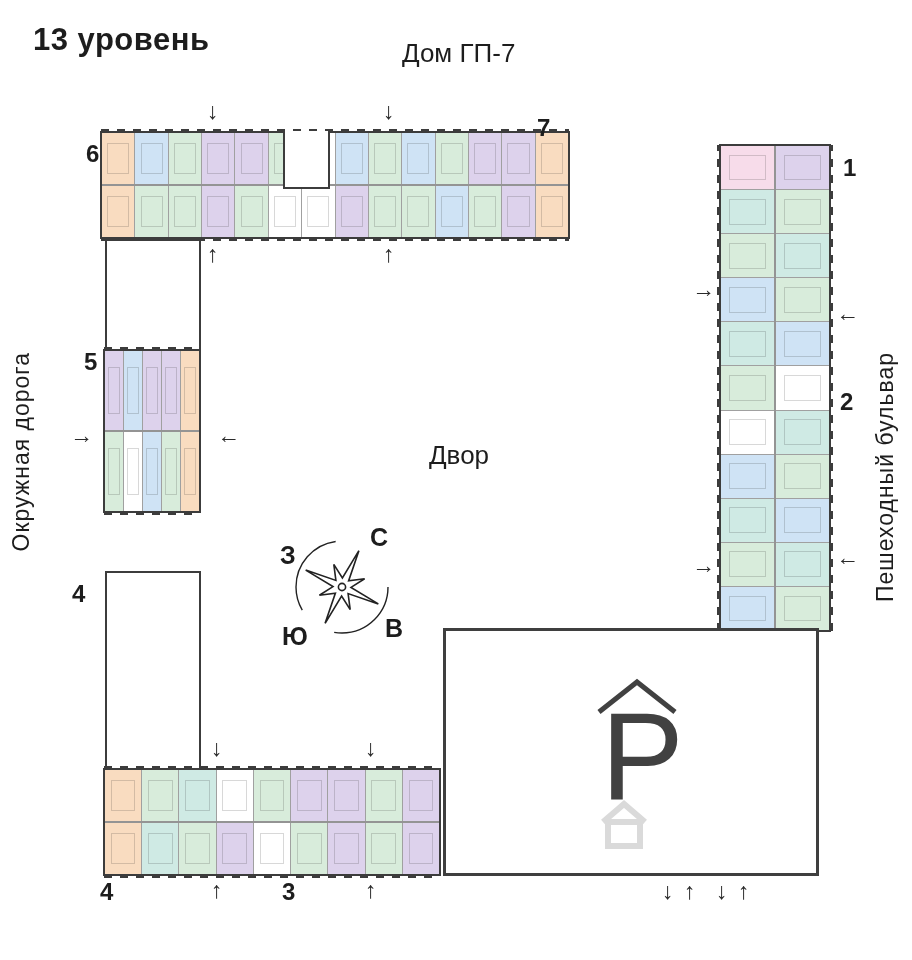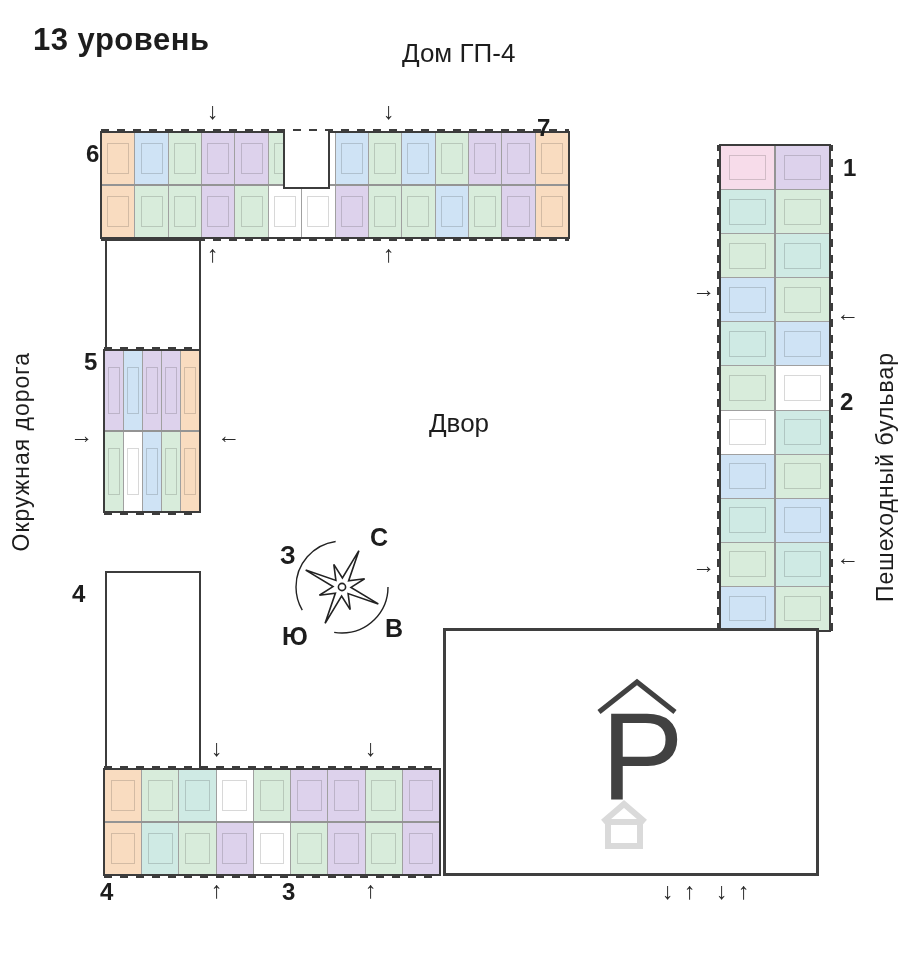--- a/index.html
+++ b/index.html
@@ -3,21 +3,21 @@
 <meta charset="utf-8">
 <style>
   * { margin:0; padding:0; box-sizing:border-box; }
   html,body { background:#ffffff; }
   #canvas { position:relative; width:912px; height:960px; background:#fff;
             font-family:"Liberation Sans", sans-serif; color:var(--text,#1d1d1d); overflow:hidden; }
   .abs { position:absolute; }
 
   .title { left:33px; top:22px; font-size:31px; font-weight:700; letter-spacing:.5px; }
   .top-label { left:402px; top:38px; font-size:26px; }
-  .courtyard { left:429px; top:408px; font-size:26px; }
+  .courtyard { left:429px; top:440px; font-size:26px; }
 
   .street-v { writing-mode:vertical-rl; transform:rotate(180deg); font-size:23px;
               letter-spacing:1px; white-space:nowrap; }
   .street-left  { left:8px;  top:352px; }
   .street-right { left:872px; top:352px; }
   .street-bottom { left:160px; top:916px; width:560px; text-align:center; font-size:25px; }
 
   .num { font-size:24px; font-weight:700; }
   .arw { font-size:23px; color:#2a2a2a; line-height:1; }
 
@@ -68,21 +68,21 @@
   .c-w { left:10px;  top:26px; }
   .c-e { left:115px; top:99px; }
   .c-s { left:12px;  top:107px; }
 </style>
 </head>
 <body>
 
 <div id="canvas">
 
   <div class="abs title">13 уровень</div>
-  <div class="abs top-label">Дом ГП-4</div>
+  <div class="abs top-label">Дом ГП-7</div>
   <div class="abs courtyard">Двор</div>
 
   <div class="abs street-v street-left">Окружная дорога</div>
   <div class="abs street-v street-right">Пешеходный бульвар</div>
 
   <div class="abs outline-box ob-corridor"></div>
   <div class="abs outline-box ob-section4"></div>
 
   <div id="wing-top" class="wing h">
     <div class="notch"></div>

